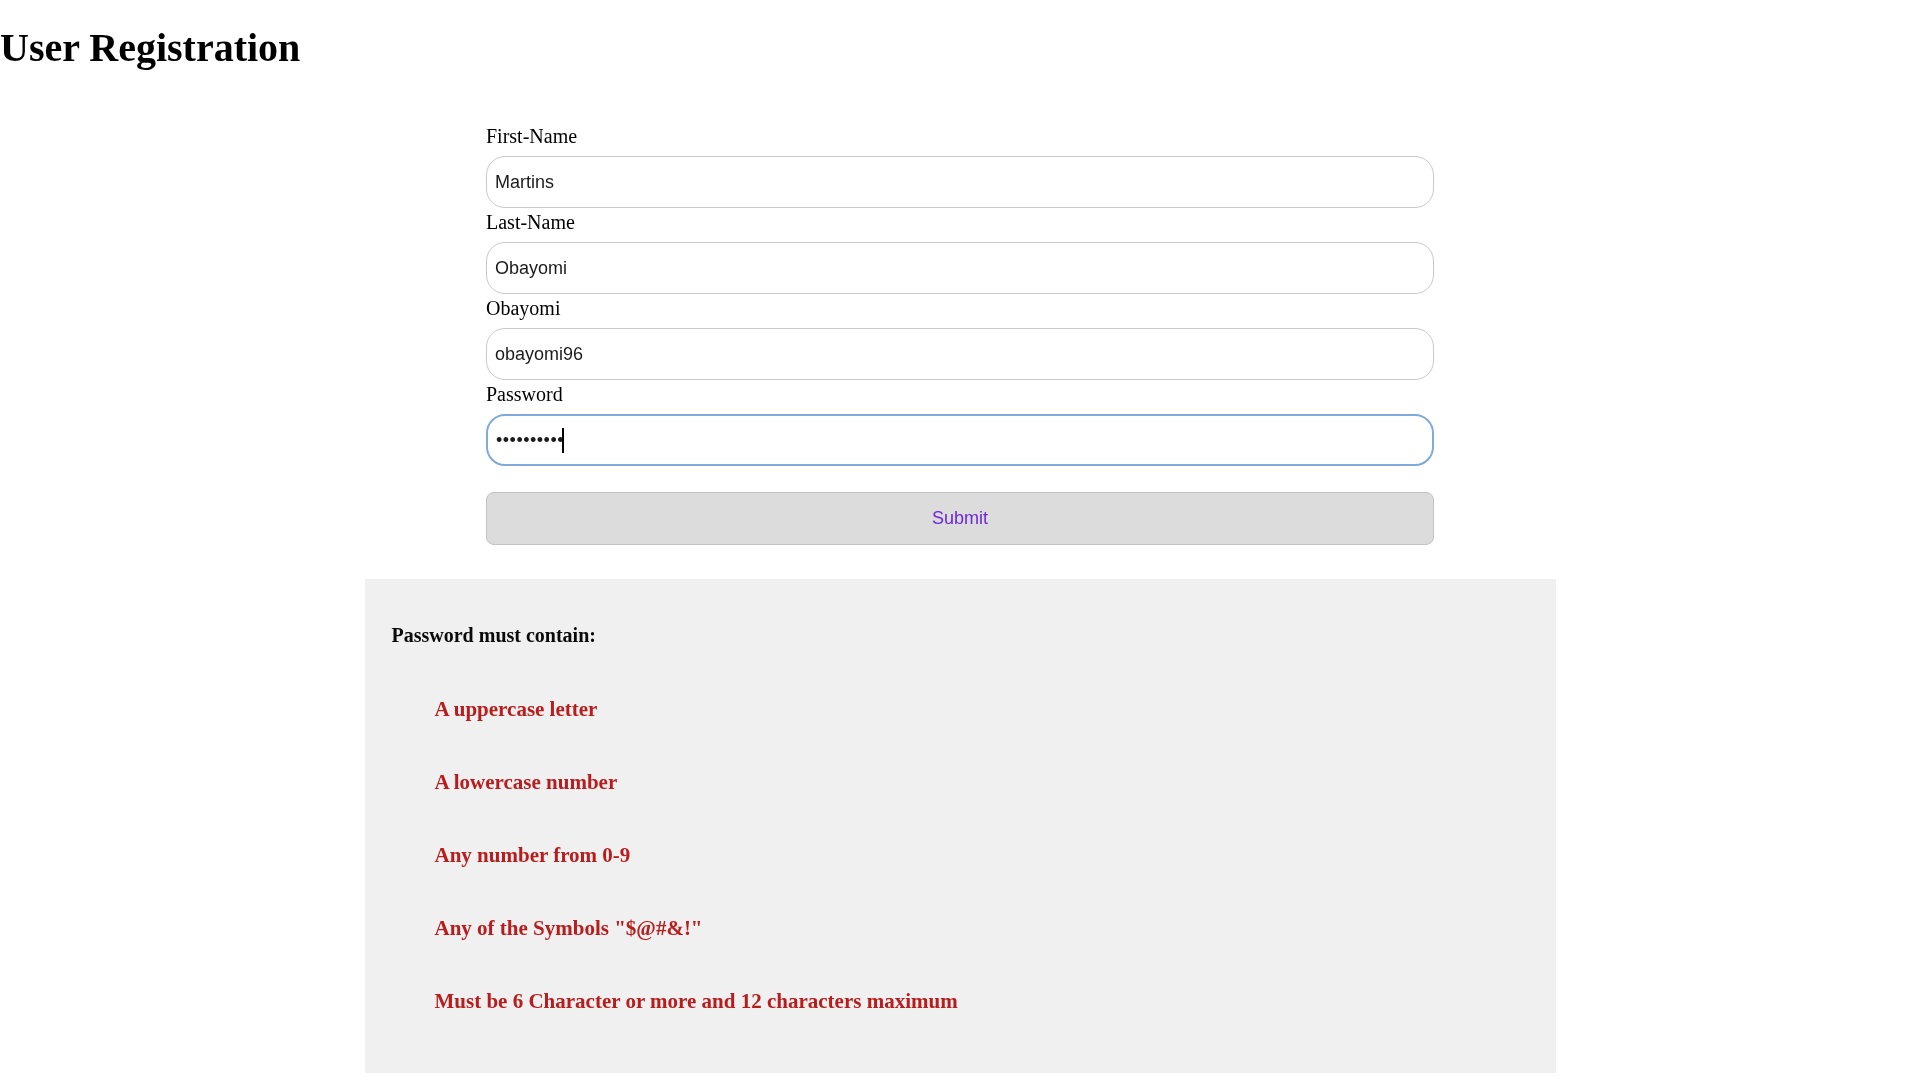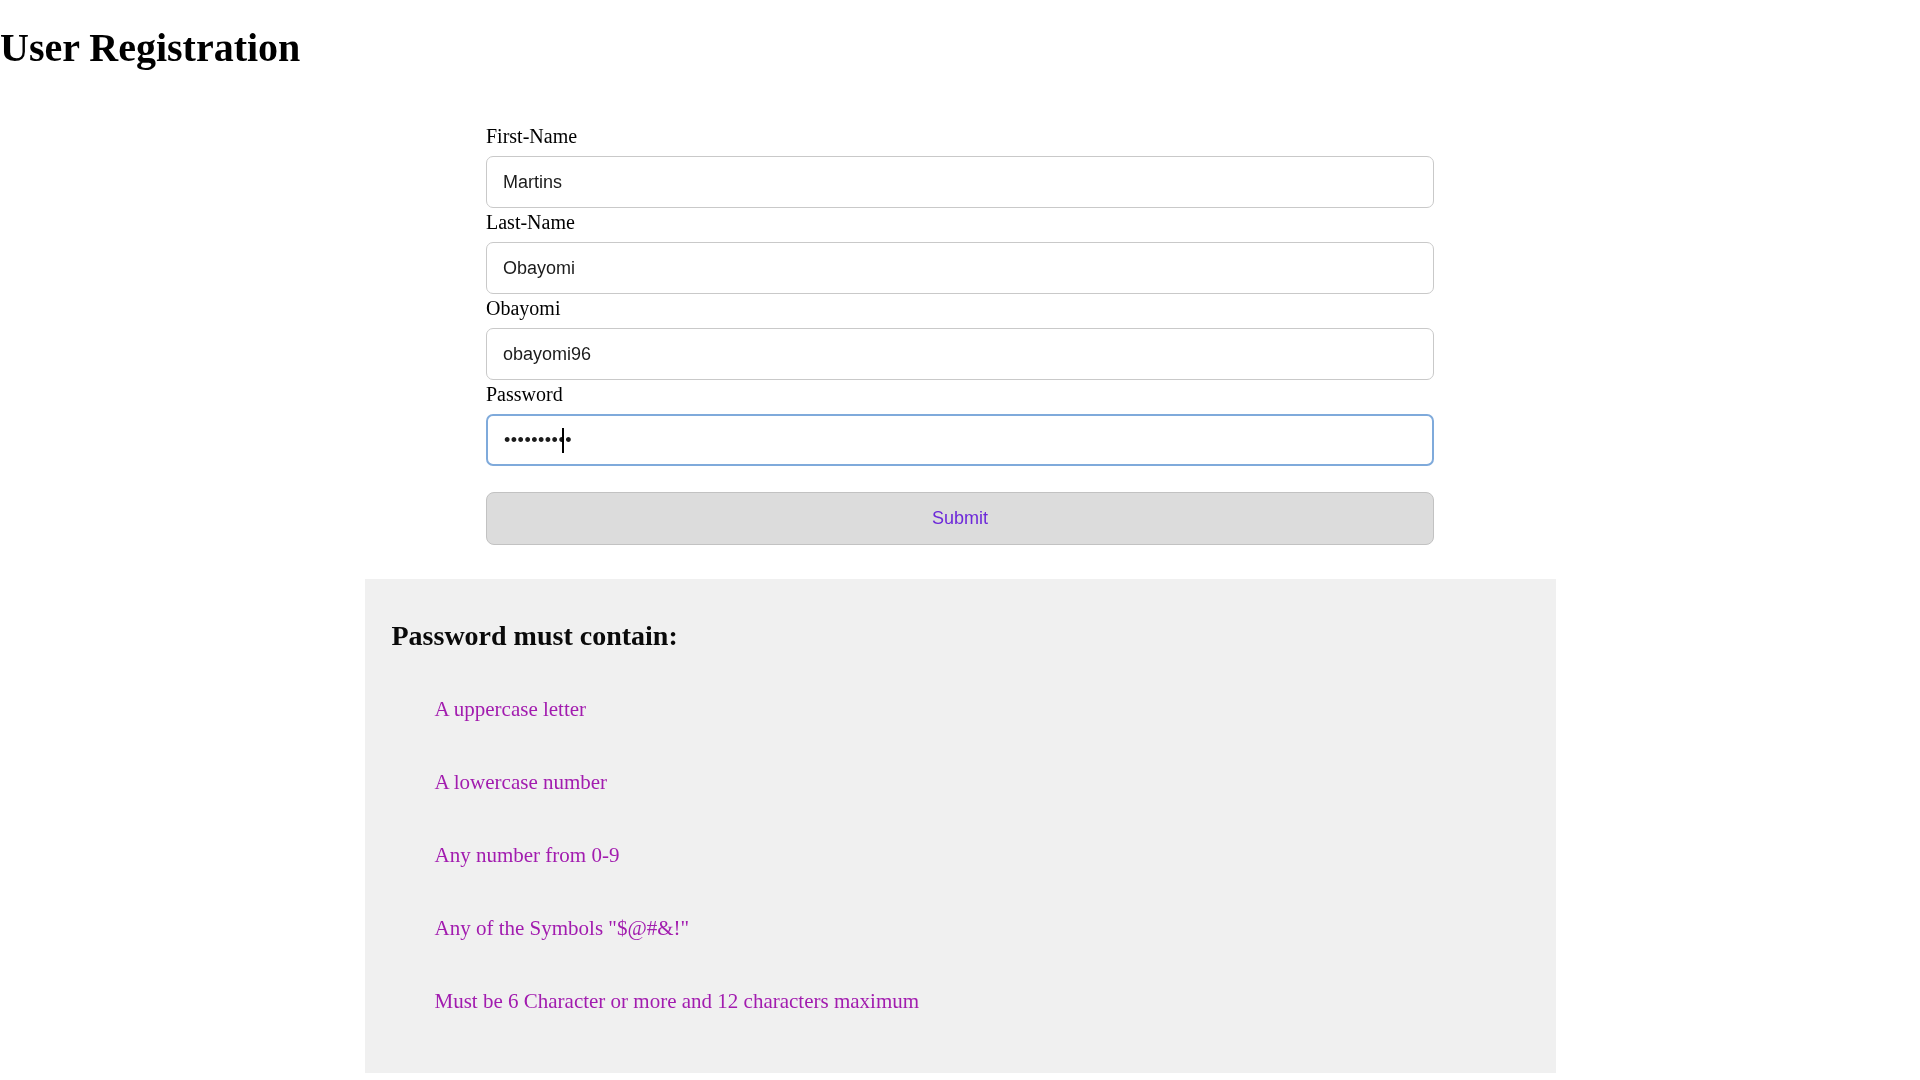--- a/index.html
+++ b/index.html
@@ -30,23 +30,23 @@
     line-height: 23px;
     margin-bottom: 8px;
     color: #000;
   }
   .text-input {
     display: block;
     width: 100%;
     height: 52px;
     box-sizing: border-box;
     border: 1px solid #c9c9c9;
-    border-radius: 7px;
+    border-radius: 19px;
     background: #fff;
-    padding: 0 16px;
+    padding: 0 8px;
     font-family: "Liberation Sans", sans-serif;
     font-size: 18px;
     color: #1b1b1b;
     outline: none;
   }
   .password-wrap { position: relative; }
   .password-wrap .text-input {
     border: 2px solid #7faadb;
     letter-spacing: 0.5px;
   }
@@ -74,31 +74,32 @@
   .rules-panel {
     width: 1191px;
     margin: 34px auto 0 auto;
     background: #f0f0f0;
     box-sizing: border-box;
     padding: 44px 20px 60px 27px;
     min-height: 450px;
   }
   .rules-heading {
     margin: 0;
-    font-size: 28px;
+    font-size: 20px;
     line-height: 25px;
     font-weight: bold;
     color: #0a0a0a;
   }
   .rule-item {
     margin: 49px 0 0 0;
     padding-left: 43px;
     font-size: 21px;
     line-height: 24px;
-    color: #a21caf;
+    color: #b91c1c;
+    font-weight: bold;
   }
 </style>
 </head>
 <body>
 
 <h1 class="page-title">User Registration</h1>
 
 <div class="form-wrap">
 
   <div class="field">

